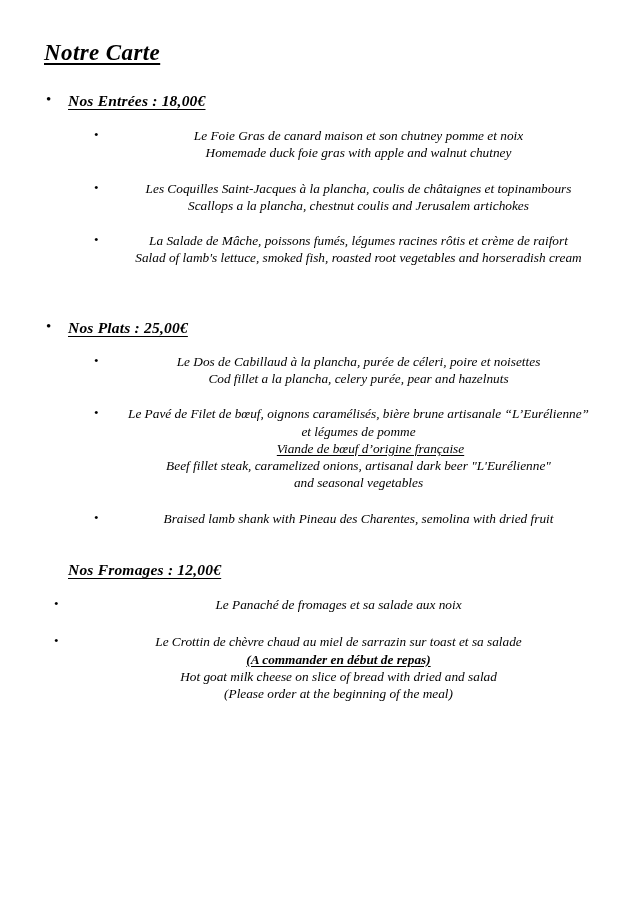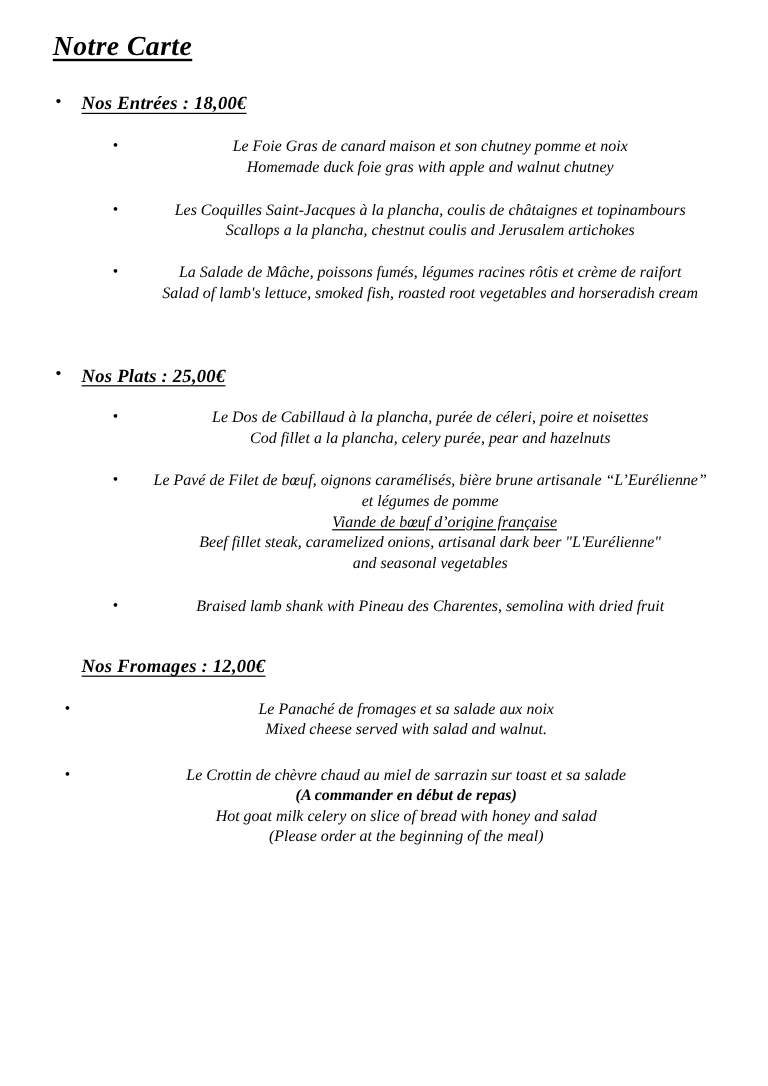--- a/index.html
+++ b/index.html
@@ -12,21 +12,21 @@
     height: 905px;
     font-family: "Liberation Serif", "DejaVu Serif", serif;
     color: #000000;
     overflow: hidden;
   }
   .page {
     position: relative;
     width: 640px;
     height: 866px;
     box-sizing: border-box;
-    padding: 26px 40px 0 38px;
+    padding: 40px 40px 0 38px;
   }
 
   
   .doc-title {
     font-style: italic;
     font-weight: bold;
     font-size: 23px;
     letter-spacing: 0.4px;
     text-decoration: underline;
     text-underline-offset: 3px;
@@ -87,20 +87,21 @@
     line-height: 1.30;
   }
   .line { white-space: pre-wrap; text-align: center; }
   .line.underline {
     text-decoration: underline;
     text-underline-offset: 2px;
     margin-left: 24px;
   }
   .line.bold-underline {
     font-weight: bold;
+    text-decoration: underline;
     text-underline-offset: 2px;
   }
 
   
   .gap-entrees-items { margin-top: 17px; }
   .item + .item { margin-top: 18px; }
   .section-plats { margin-top: 52px; }
   .gap-plats-items { margin-top: 16px; }
   .section-fromages { margin-top: 34px; }
   .gap-fromages-items { margin-top: 17px; }
@@ -159,24 +160,23 @@
     </li>
   </ul>
 
   <div class="section-head no-bullet section-fromages">
     <span class="head-text">Nos Fromages : 12,00€</span>
   </div>
   <ul class="items outdented gap-fromages-items">
     <li class="item fromages-item">
       <span class="bullet">•</span>
       <div class="line">Le Panaché de fromages et sa salade aux noix</div>
-      <div class="line">Mixed cheese served with salad and walnut.</div>
     </li>
     <li class="item fromages-item">
       <span class="bullet">•</span>
       <div class="line">Le Crottin de chèvre chaud au miel de sarrazin sur toast et sa salade</div>
       <div class="line bold-underline">(A commander en début de repas)</div>
-      <div class="line">Hot goat milk celery on slice of bread with honey and salad</div>
+      <div class="line">Hot goat milk cheese on slice of bread with dried and salad</div>
       <div class="line">(Please order at the beginning of the meal)</div>
     </li>
   </ul>
 
 </div>
 
 </body></html>

